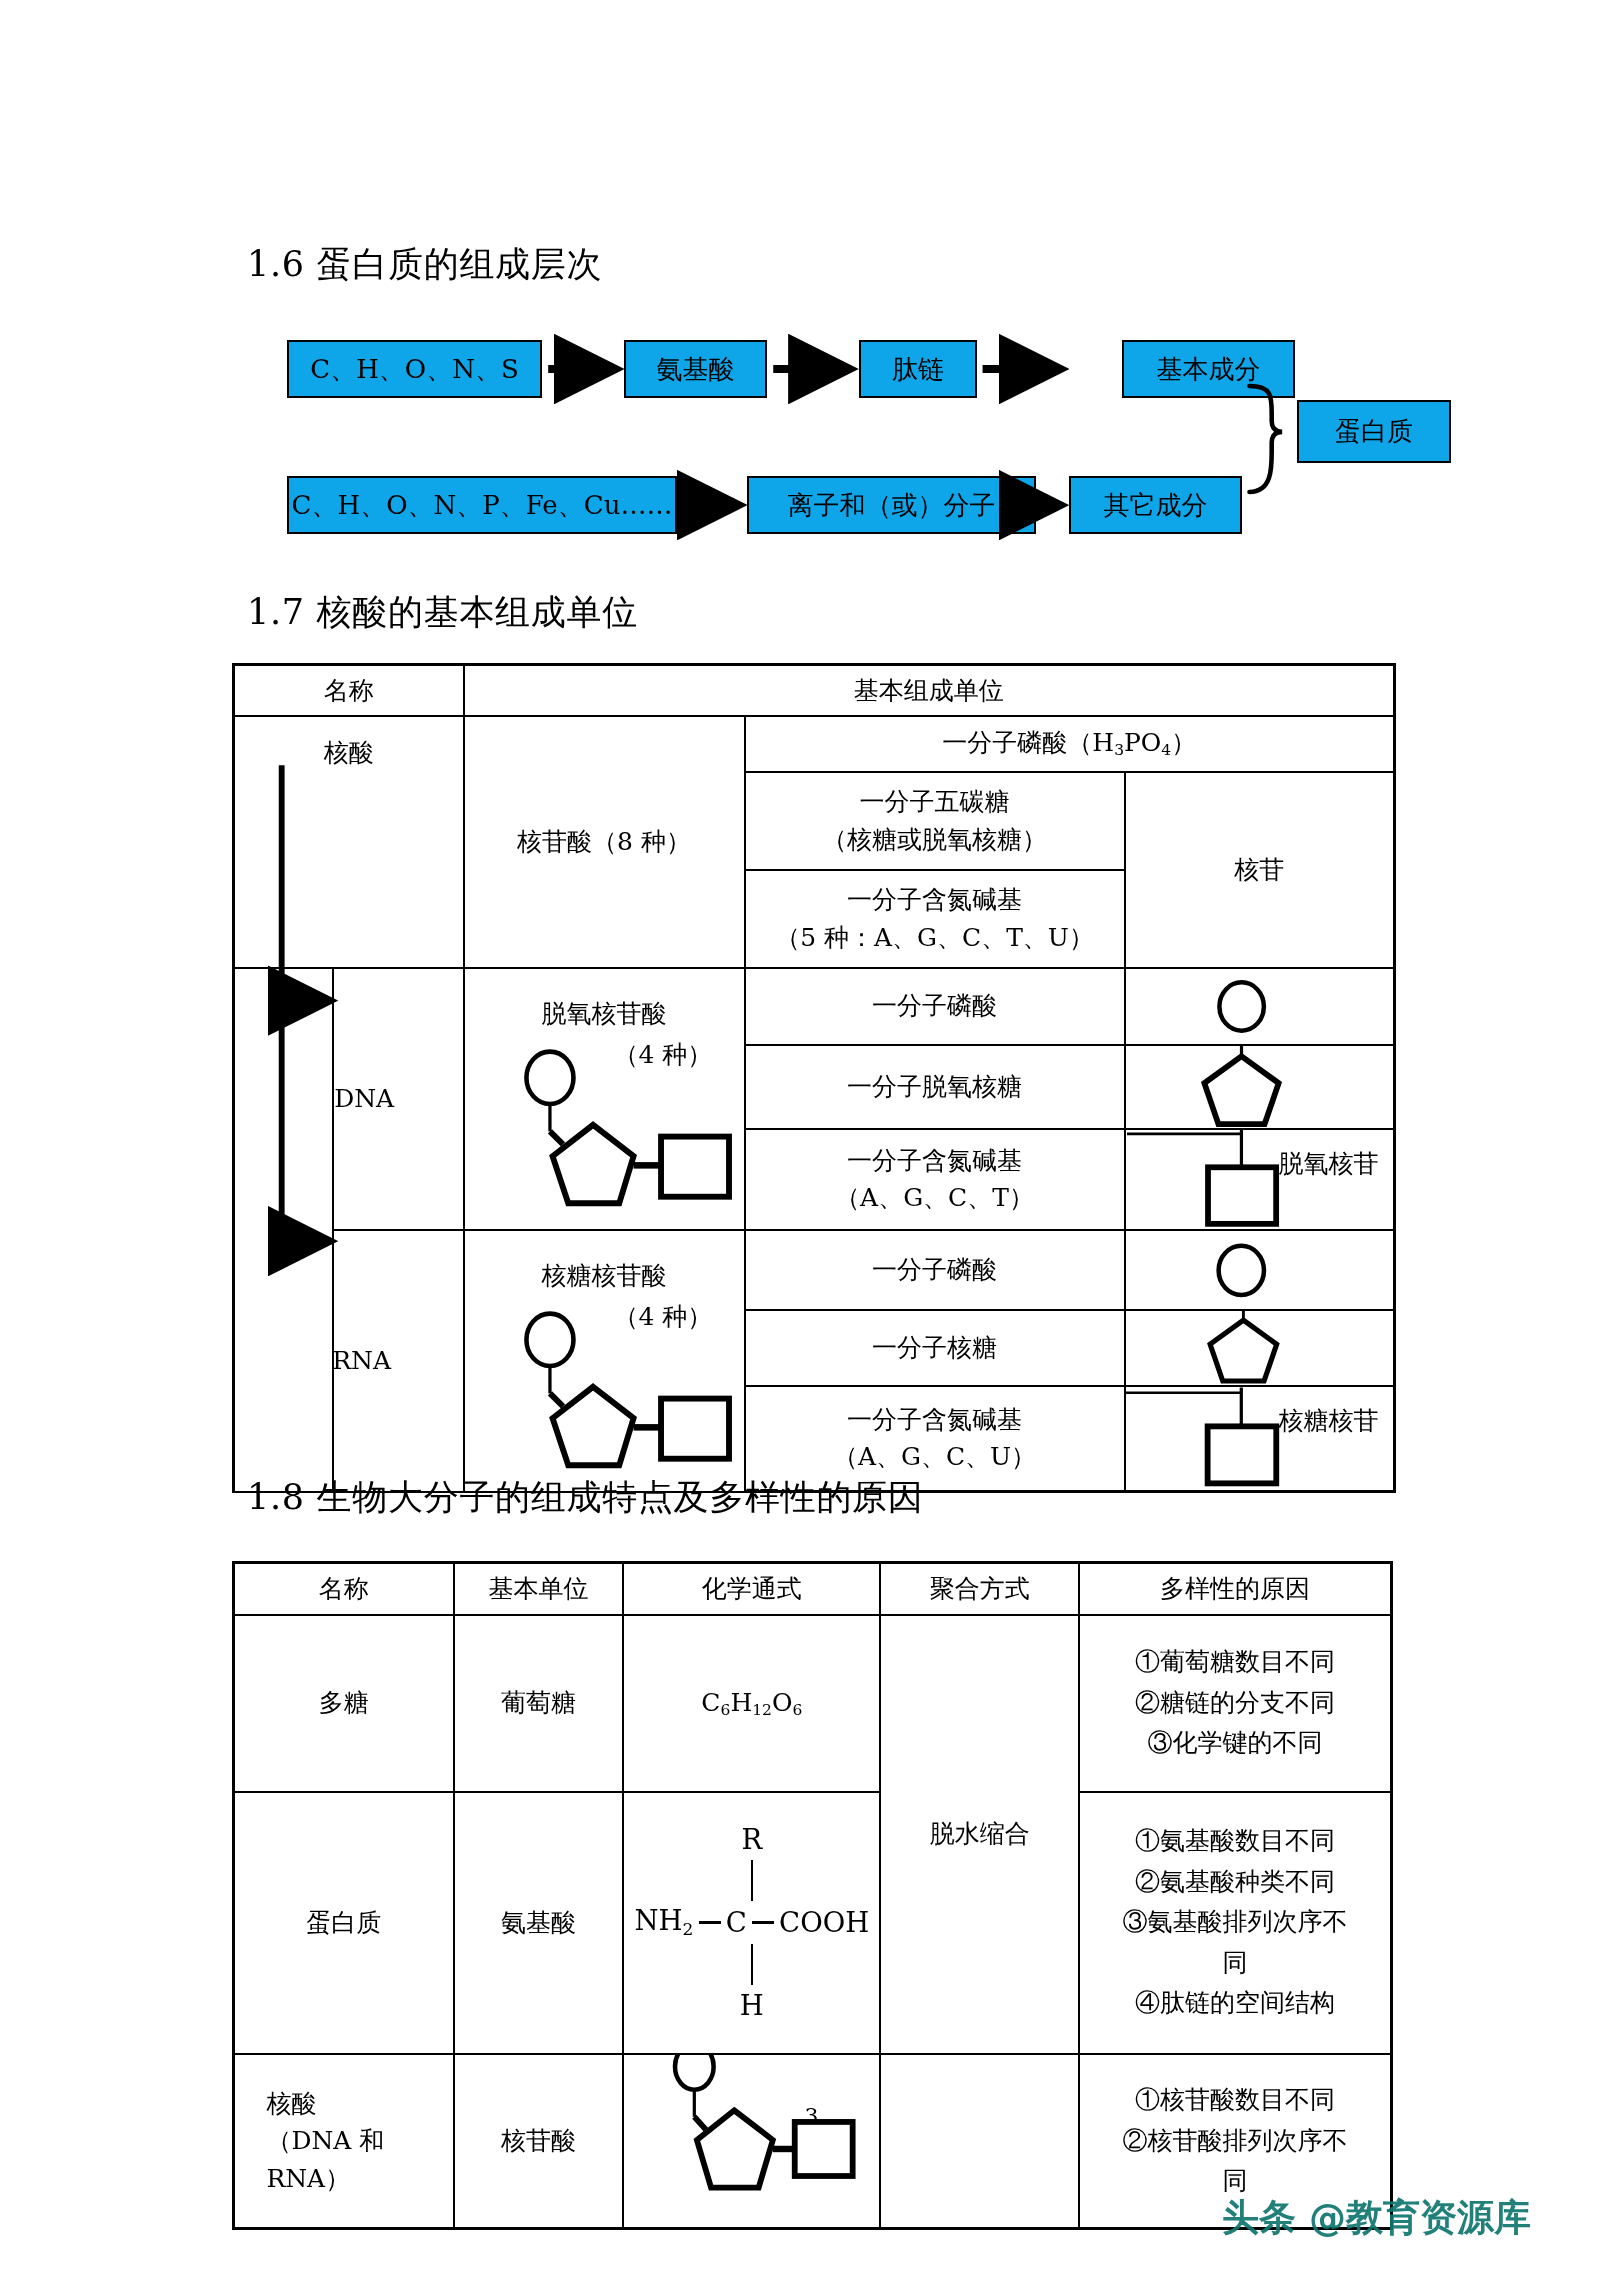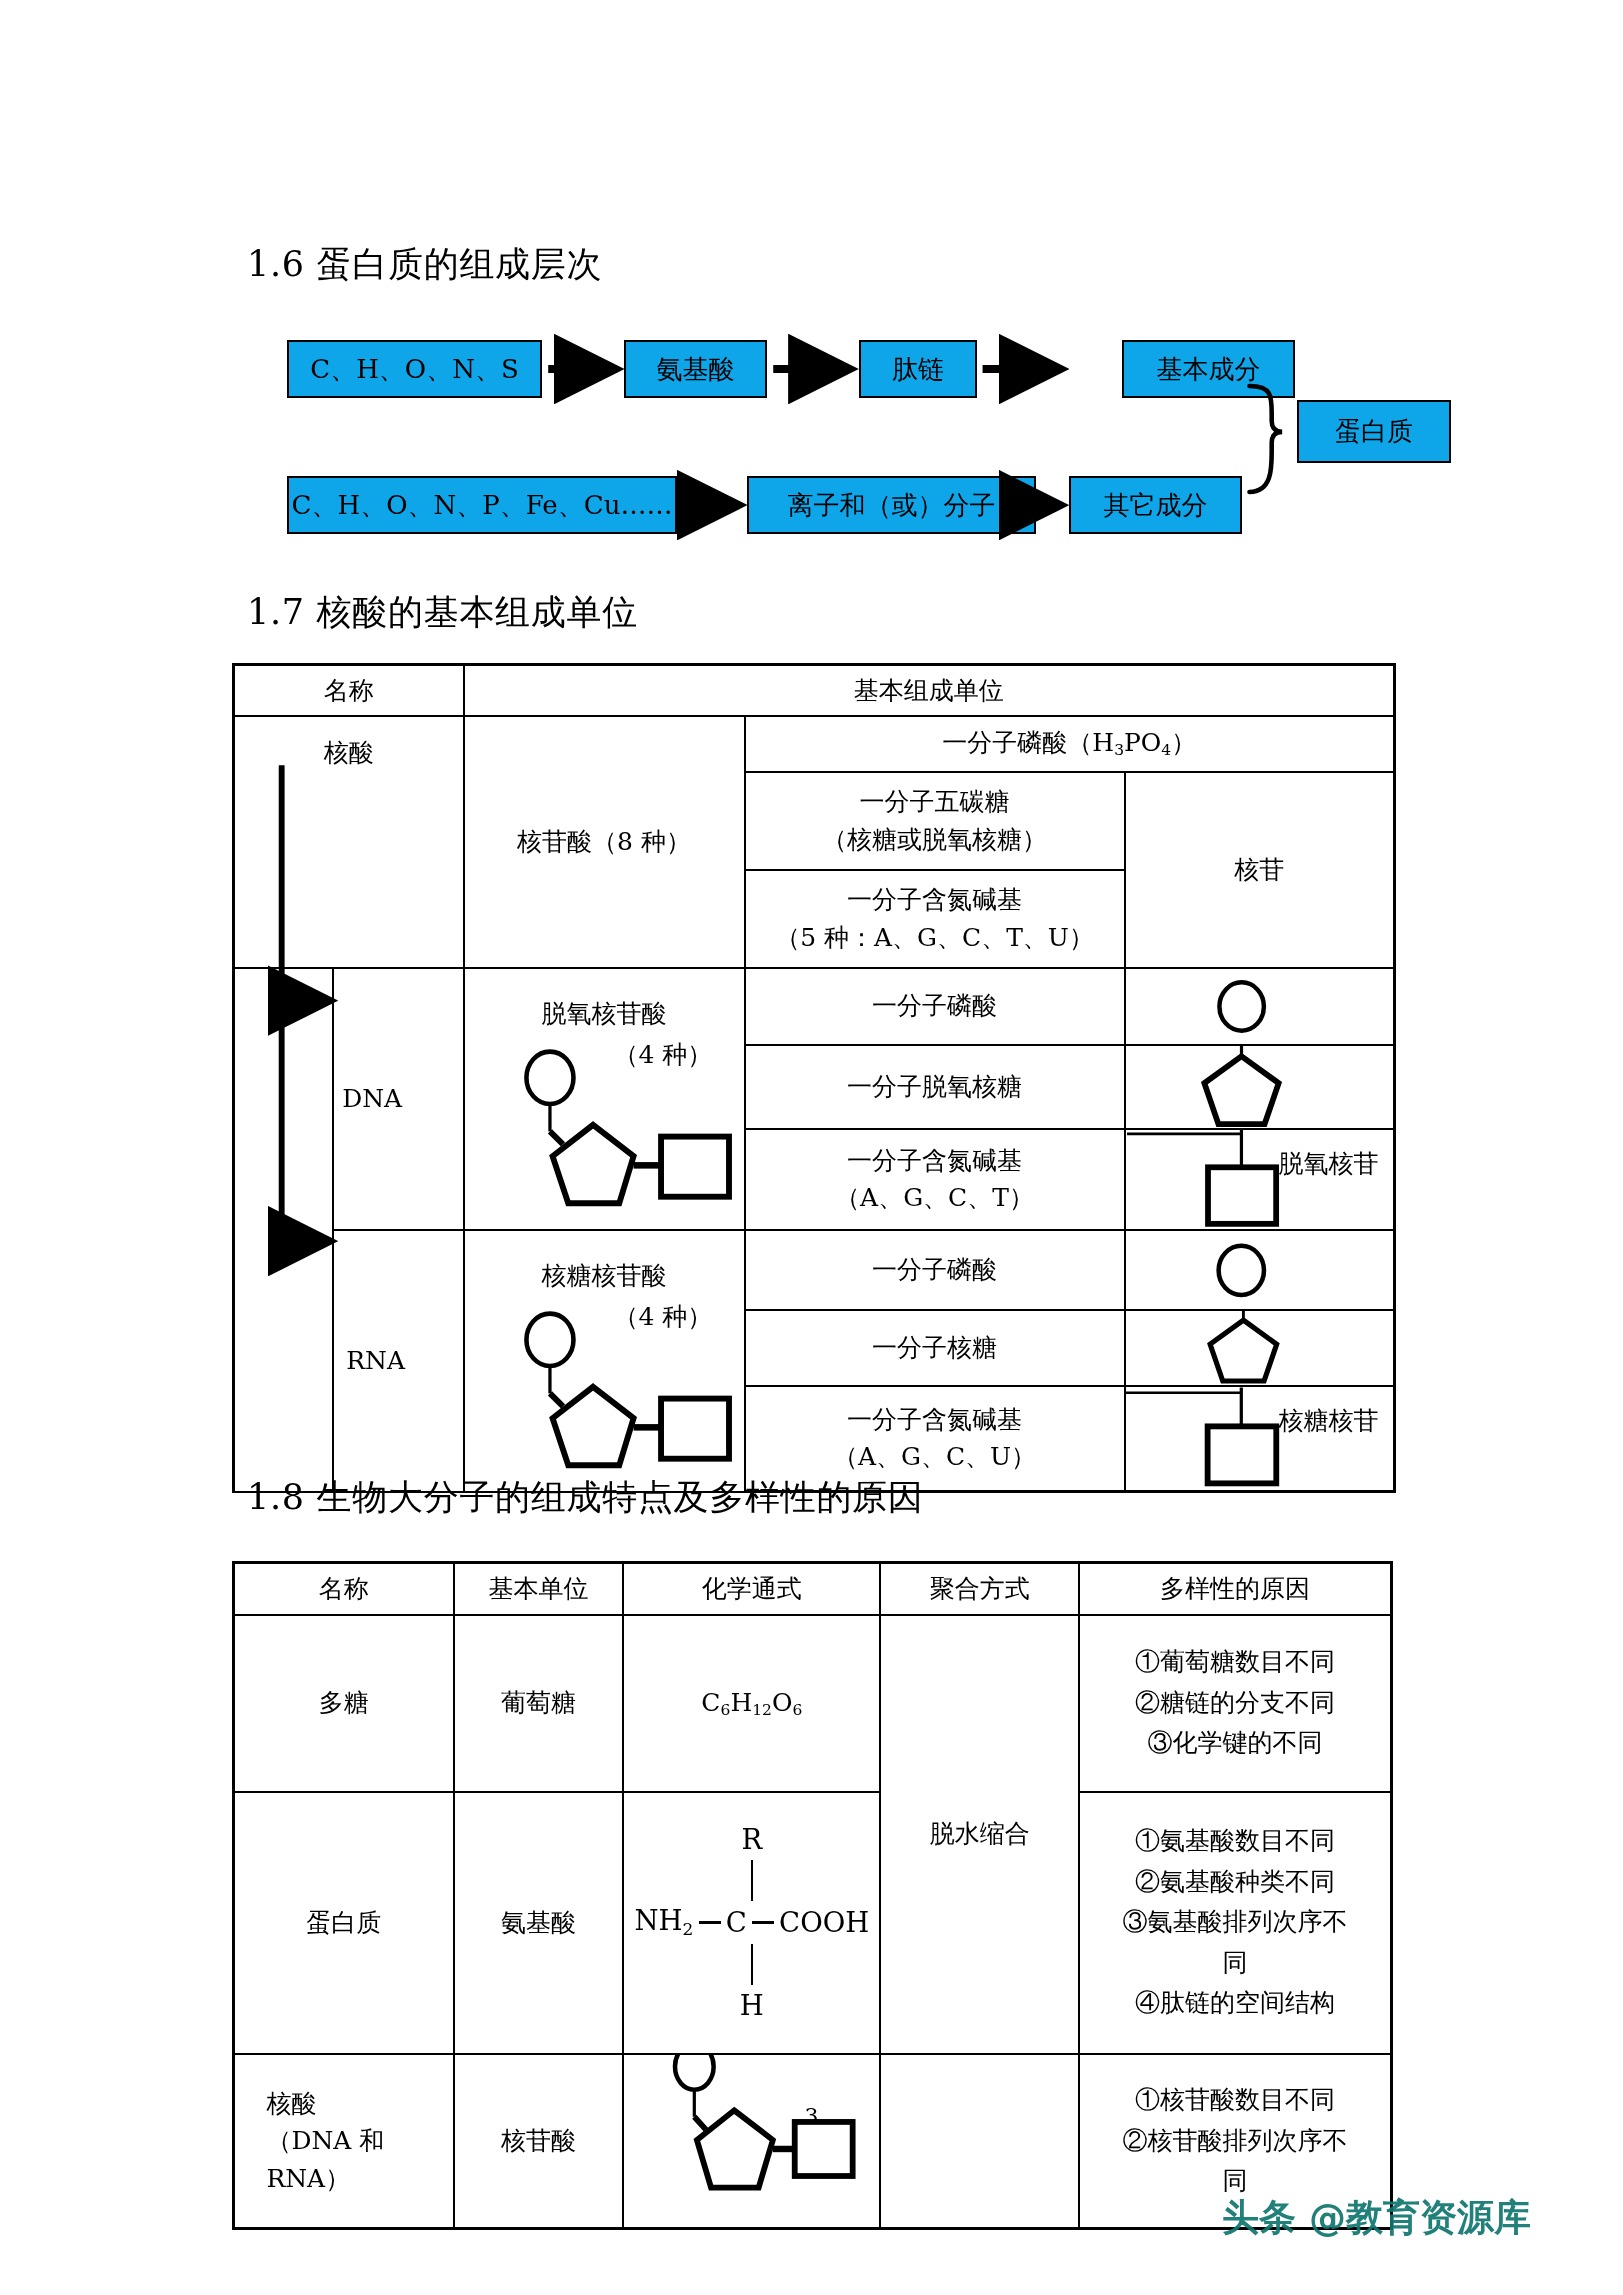--- a/index.html
+++ b/index.html
@@ -155,21 +155,21 @@
           <div class="cellstack">
             <div>一分子含氮碱基</div>
             <div>（5 种：A、G、C、T、U）</div>
           </div>
         </td>
       </tr>
 
       <tr>
         <td class="outer-left" rowspan="6" style="position:relative;"></td>
         <td rowspan="3" style="position:relative;">
-          <div style="position:absolute;left:-1.3px;top:50%;transform:translateY(-50%);width:100%;text-align:left;padding-left:10px;">DNA</div>
+          <div style="position:absolute;left:-1.3px;top:50%;transform:translateY(-50%);width:100%;text-align:left;padding-left:2px;">DNA</div>
         </td>
         <td rowspan="3" style="position:relative;height:262px;">
           <div style="position:absolute;left:0;right:0;top:26px;font-size:25px;">脱氧核苷酸</div>
           <div style="position:absolute;left:149px;top:67px;font-size:25px;">（4 种）</div>
           <svg class="ov" style="left:0;top:0;width:281px;height:262px;" viewBox="0 0 430 400">
             <ellipse cx="130" cy="166" rx="36" ry="40" fill="none" stroke="#000" stroke-width="7"></ellipse>
             <line x1="130" y1="206" x2="130" y2="248" stroke="#000" stroke-width="5"></line>
             <polygon points="196,238 258,286 236,358 158,358 134,286" fill="none" stroke="#000" stroke-width="9"></polygon>
             <line x1="130" y1="248" x2="150" y2="268" stroke="#000" stroke-width="9"></line>
             <line x1="258" y1="300" x2="300" y2="300" stroke="#000" stroke-width="10"></line>
@@ -204,21 +204,21 @@
             <line x1="178" y1="-2" x2="178" y2="62" stroke="#000" stroke-width="5"></line>
             <line x1="0" y1="6" x2="178" y2="6" stroke="#000" stroke-width="4"></line>
             <rect x="126" y="58" width="106" height="88" fill="none" stroke="#000" stroke-width="9"></rect>
           </svg>
           <div style="position:absolute;left:153px;top:15.7px;font-size:25px;white-space:nowrap;">脱氧核苷</div>
         </td>
       </tr>
 
       <tr>
         <td rowspan="3" style="position:relative;">
-          <div style="position:absolute;left:-1.3px;top:50%;transform:translateY(-50%);width:100%;text-align:left;padding-left:14px;">RNA</div>
+          <div style="position:absolute;left:-1.3px;top:50%;transform:translateY(-50%);width:100%;text-align:left;padding-left:0;">RNA</div>
         </td>
         <td rowspan="3" style="position:relative;height:262px;">
           <div style="position:absolute;left:0;right:0;top:26px;font-size:25px;">核糖核苷酸</div>
           <div style="position:absolute;left:149px;top:67px;font-size:25px;">（4 种）</div>
           <svg class="ov" style="left:0;top:0;width:281px;height:262px;" viewBox="0 0 430 400">
             <ellipse cx="130" cy="166" rx="36" ry="40" fill="none" stroke="#000" stroke-width="7"></ellipse>
             <line x1="130" y1="206" x2="130" y2="248" stroke="#000" stroke-width="5"></line>
             <polygon points="196,238 258,286 236,358 158,358 134,286" fill="none" stroke="#000" stroke-width="9"></polygon>
             <line x1="130" y1="248" x2="150" y2="268" stroke="#000" stroke-width="9"></line>
             <line x1="258" y1="300" x2="300" y2="300" stroke="#000" stroke-width="10"></line>

